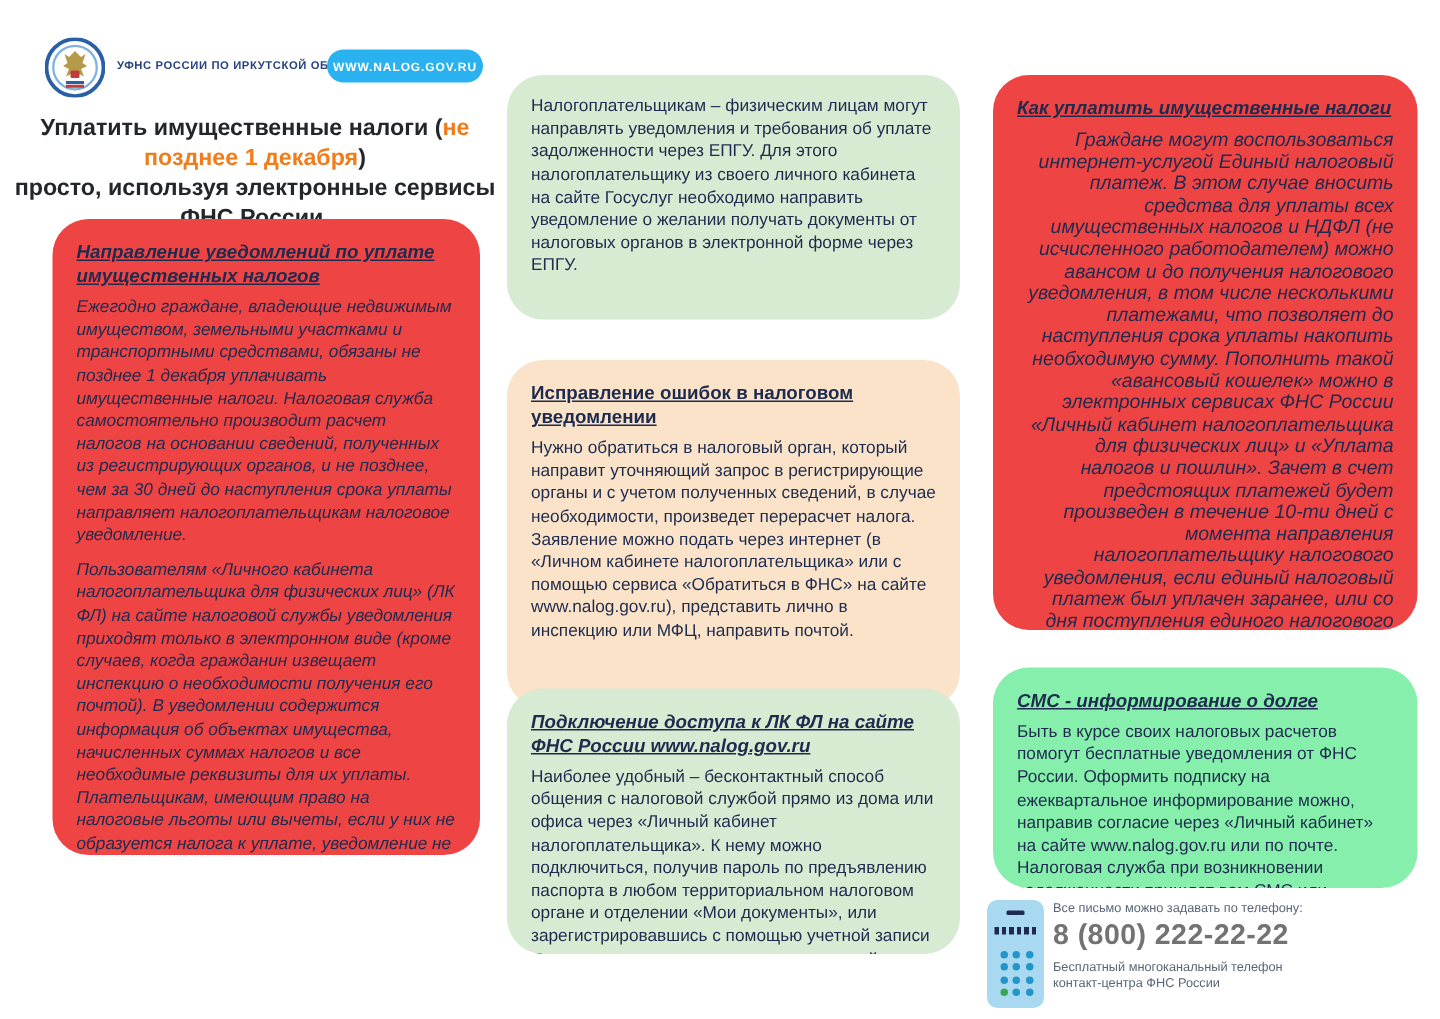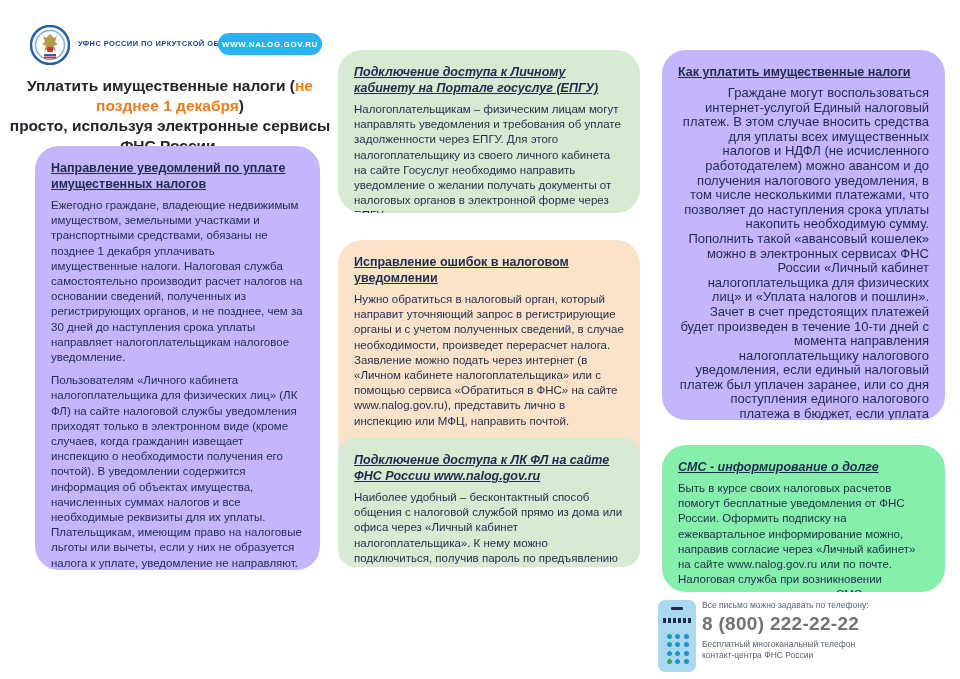--- a/index.html
+++ b/index.html
@@ -31,28 +31,28 @@
     position:absolute;border-radius:24px;padding:14px 16px;
     box-sizing:border-box;overflow:hidden;
   }
   .card h2{
     margin:0 0 6px 0;font-size:12.5px;line-height:16px;
     text-decoration:underline;color:#1e2b4e;
   }
   .card h2.it{font-style:italic;}
   .card p{margin:0 0 8px 0;font-size:11.5px;line-height:15.2px;color:#1e2b4e;}
   .card p:last-child{margin-bottom:0;}
-  .c-blue{background:#c4b5fd;}
+  .c-blue{background:#ef4444;font-style:italic;}
   .c-green{background:#d7ead2;}
   .c-peach{background:#fae3c8;}
   .c-pink{background:#86efac;}
   #card-notifications{left:35px;top:146px;width:285px;height:424px;}
   #card-epgu{left:338px;top:50px;width:302px;height:163px;}
   #card-errors{left:338px;top:240px;width:302px;height:232px;}
-  #card-lkfl{left:338px;top:438px;width:302px;height:129px;border-radius:17px;}
+  #card-lkfl{left:338px;top:459px;width:302px;height:177px;}
   #card-howtopay{left:662px;top:50px;width:283px;height:370px;}
   #card-sms{left:662px;top:445px;width:283px;height:147px;}
   #card-howtopay p{line-height:14.6px;font-size:13px;text-align:right;}
   
   .phone-icon{
     position:absolute;left:658px;top:600px;width:38px;height:72px;
     background:#a9d9f1;border-radius:7px;
   }
   .phone-icon .dash{
     position:absolute;left:13px;top:7px;width:12px;height:3px;
@@ -99,21 +99,20 @@
   </h1>
 
   <section class="card c-blue" id="card-notifications">
     <h2>Направление уведомлений по уплате имущественных налогов</h2>
     <p>Ежегодно граждане, владеющие недвижимым имуществом, земельными участками и транспортными средствами, обязаны не позднее 1 декабря уплачивать имущественные налоги. Налоговая служба самостоятельно производит расчет налогов на основании сведений, полученных из регистрирующих органов, и не позднее, чем за 30 дней до наступления срока уплаты направляет налогоплательщикам налоговое уведомление.</p>
     <p>Пользователям «Личного кабинета налогоплательщика для физических лиц» (ЛК ФЛ) на сайте налоговой службы уведомления приходят только в электронном виде (кроме случаев, когда гражданин извещает инспекцию о необходимости получения его почтой). В уведомлении содержится информация об объектах имущества, начисленных суммах налогов и все необходимые реквизиты для их уплаты. Плательщикам, имеющим право на налоговые льготы или вычеты, если у них не образуется налога к уплате, уведомление не направляют. Не пришлют его и тем, у кого общая сумма налогов составляет менее 100 рублей (ее могут предъявить только на третий год после начисления).</p>
     <p>Пользователям «Личного кабинета» уведомление придет в электронном виде, остальным – на бумаге направят почтой. Кроме того, для получения уведомления налогоплательщик может лично обратиться в любой налоговый орган или МФЦ (при себе необходимо иметь документ, удостоверяющий личность).</p>
   </section>
 
   <section class="card c-green" id="card-epgu">
-    <h2 class="it">Подключение доступа к Личному кабинету на Портале госуслуг (ЕПГУ)</h2>
     <p>Налогоплательщикам – физическим лицам могут направлять уведомления и требования об уплате задолженности через ЕПГУ. Для этого налогоплательщику из своего личного кабинета на сайте Госуслуг необходимо направить уведомление о желании получать документы от налоговых органов в электронной форме через ЕПГУ.</p>
   </section>
 
   <section class="card c-peach" id="card-errors">
     <h2>Исправление ошибок в налоговом уведомлении</h2>
     <p>Нужно обратиться в налоговый орган, который направит уточняющий запрос в регистрирующие органы и с учетом полученных сведений, в случае необходимости, произведет перерасчет налога. Заявление можно подать через интернет (в «Личном кабинете налогоплательщика» или с помощью сервиса «Обратиться в ФНС» на сайте www.nalog.gov.ru), представить лично в инспекцию или МФЦ, направить почтой.</p>
   </section>
 
   <section class="card c-green" id="card-lkfl">
     <h2 class="it">Подключение доступа к ЛК ФЛ на сайте ФНС России www.nalog.gov.ru</h2>

